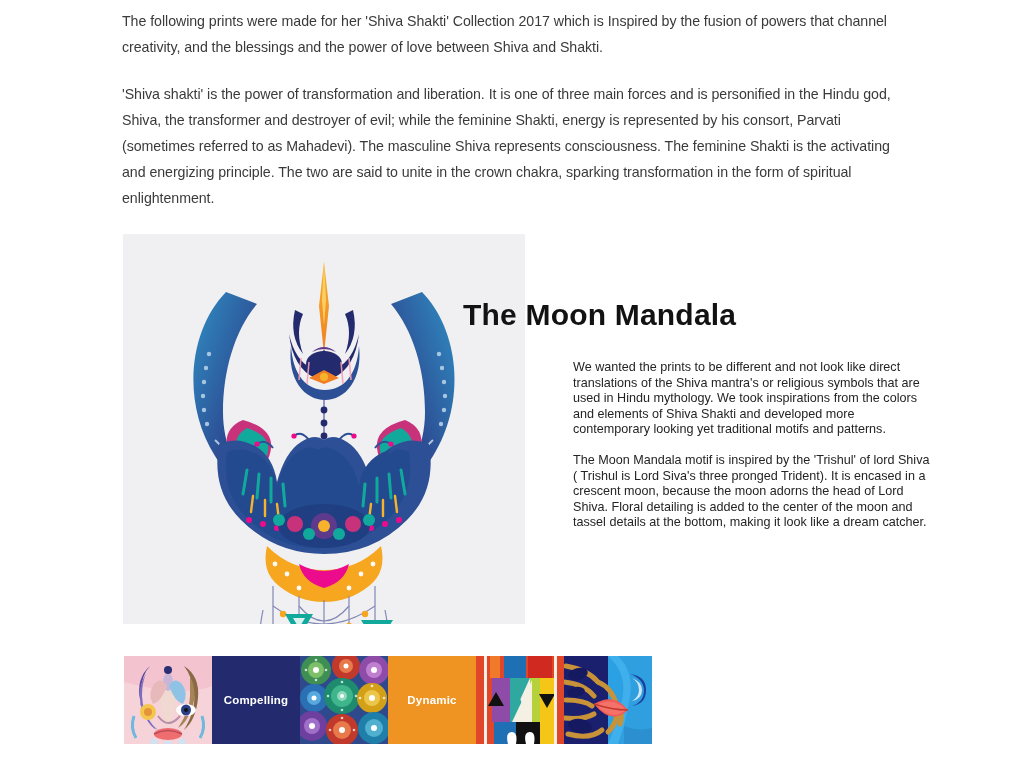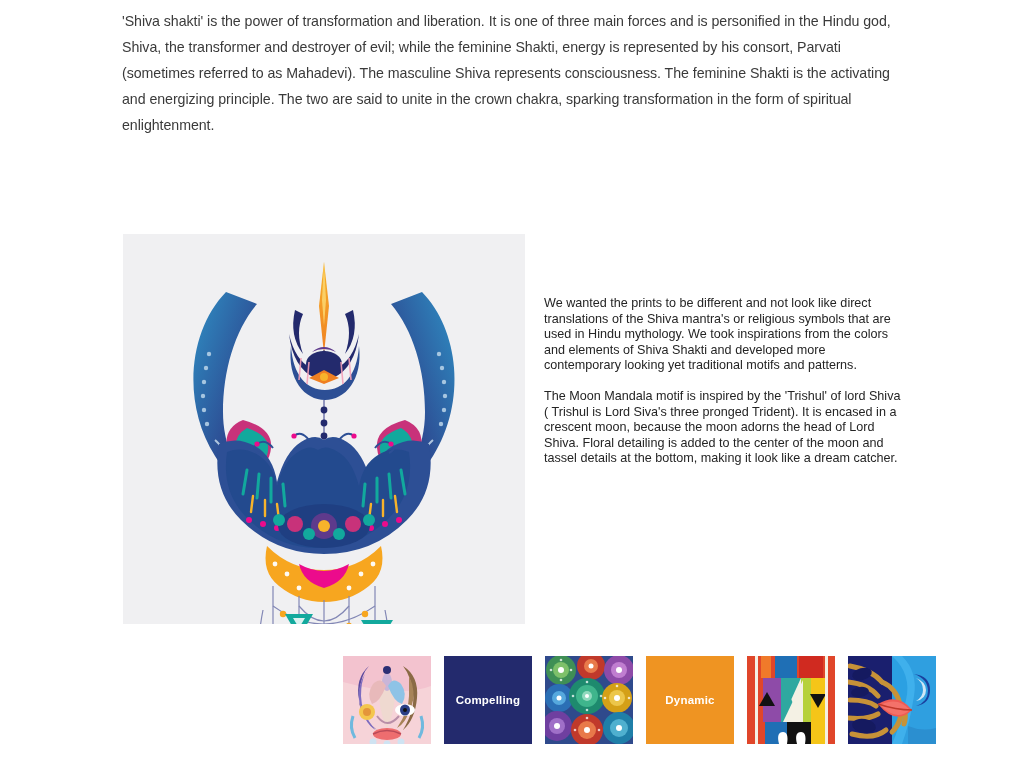--- a/index.html
+++ b/index.html
@@ -68,41 +68,39 @@
   }
   #feature-title {
     font-size: 30px;
     font-weight: bold;
     color: #121212;
     letter-spacing: 0.2px;
     line-height: 38px;
     margin: 0 0 26px 0;
   }
   #feature-body {
-    margin-left: 81px;
+    margin-left: 110px;
     width: 358px;
   }
   .feature-para {
     font-size: 12.6px;
     line-height: 15.6px;
     color: #242424;
     margin: 0 0 15px 0;
   }
   .feature-para:last-child { margin-bottom: 0; }
 
   
   #thumb-strip {
     position: absolute;
     left: 124px;
     top: 656px;
     width: 812px;
     height: 88px;
     display: flex;
-    gap: 13px;
-    justify-content: flex-end;
   }
   .thumb {
     width: 88px;
     height: 88px;
     flex: 0 0 88px;
     position: relative;
     overflow: hidden;
   }
   .thumb-label {
     position: absolute;
@@ -113,20 +111,21 @@
     font-size: 11.5px;
     font-weight: bold;
     letter-spacing: 0.2px;
   }
   .thumb svg { display: block; width: 88px; height: 88px; }
 </style>
 </head>
 <body>
 
 <div id="intro">
+  <p class="intro-para">The following prints were made for her 'Shiva Shakti' Collection 2017 which is Inspired by the fusion of powers that channel creativity, and the blessings and the power of love between Shiva and Shakti.</p>
   <p class="intro-para">'Shiva shakti' is the power of transformation and liberation. It is one of three main forces and is personified in the Hindu god, Shiva, the transformer and destroyer of evil; while the feminine Shakti, energy is represented by his consort, Parvati (sometimes referred to as Mahadevi). The masculine Shiva represents consciousness. The feminine Shakti is the activating and energizing principle. The two are said to unite in the crown chakra, sparking transformation in the form of spiritual enlightenment.</p>
 </div>
 
 <div id="feature">
   <svg id="mandala-art" viewBox="0 0 402 390" aria-hidden="true">
     <defs>
       <linearGradient id="crescentGrad" x1="0" y1="0" x2="1" y2="1">
         <stop offset="0%" stop-color="#2f8fc4"></stop>
         <stop offset="55%" stop-color="#2d4f95"></stop>
         <stop offset="100%" stop-color="#232a6d"></stop>
@@ -322,20 +321,21 @@
       <path d="M224 482 L242 512 L206 512 Z" fill="#ec0b8c"></path>
       <path d="M201 486 L216 510 L186 510 Z" fill="#ffffff" opacity="0.9"></path>
       <path d="M201 520 L184 494 L218 494 Z" fill="#232a6d"></path>
       <path d="M201 516 L226 556 L176 556 Z" fill="#12a99d"></path>
       <path d="M201 570 L178 532 L224 532 Z" fill="#ec0b8c"></path>
     </g>
   </svg>
 </div>
 
 <div id="feature-text">
+  <h2 id="feature-title">The Moon Mandala</h2>
   <div id="feature-body">
     <p class="feature-para">We wanted the prints to be different and not look like direct translations of the Shiva mantra's or religious symbols that are used in Hindu mythology. We took inspirations from the colors and elements of Shiva Shakti and developed more contemporary looking yet traditional motifs and patterns.</p>
     <p class="feature-para">The Moon Mandala motif is inspired by the 'Trishul' of lord Shiva ( Trishul is Lord Siva's three pronged Trident). It is encased in a crescent moon, because the moon adorns the head of Lord Shiva. Floral detailing is added to the center of the moon and tassel details at the bottom, making it look like a dream catcher.</p>
   </div>
 </div>
 
 <div id="thumb-strip">
 
   <div class="thumb">
     <svg viewBox="0 0 88 88" aria-hidden="true">

